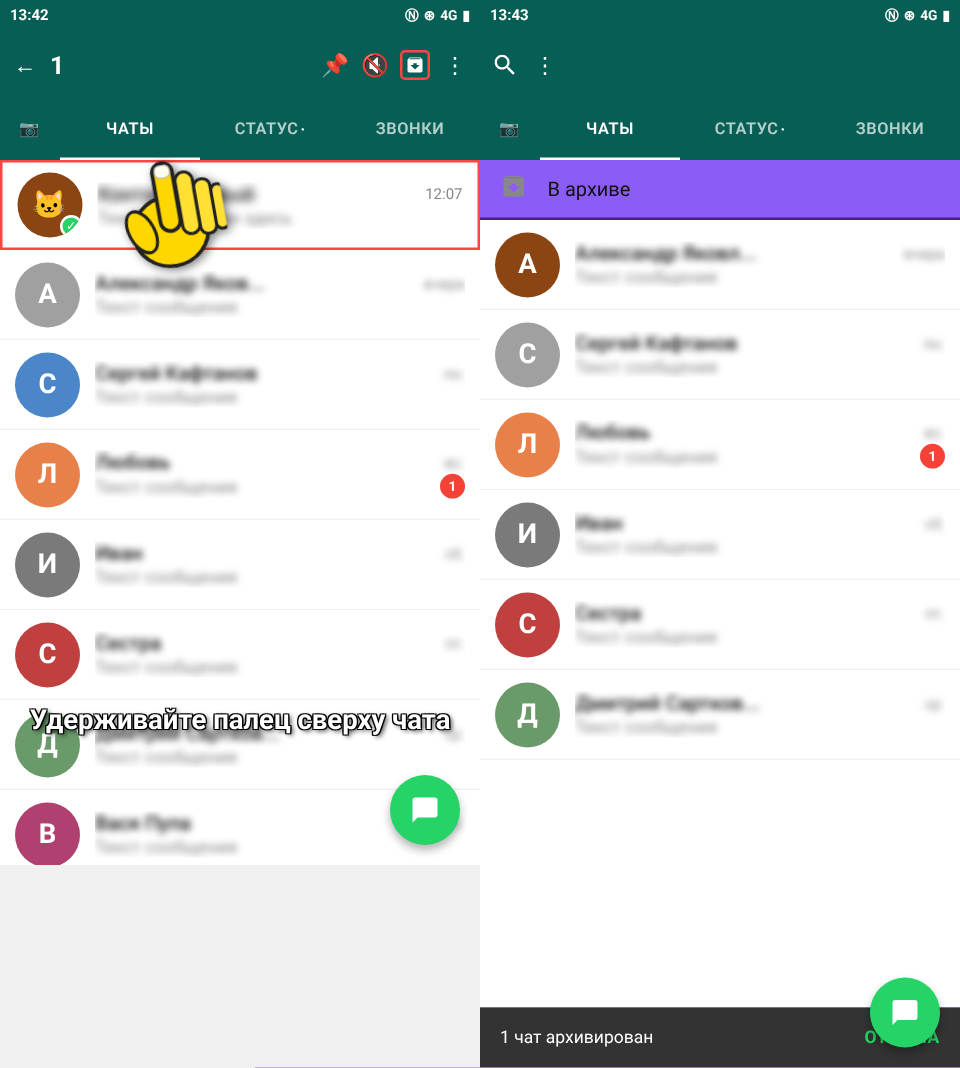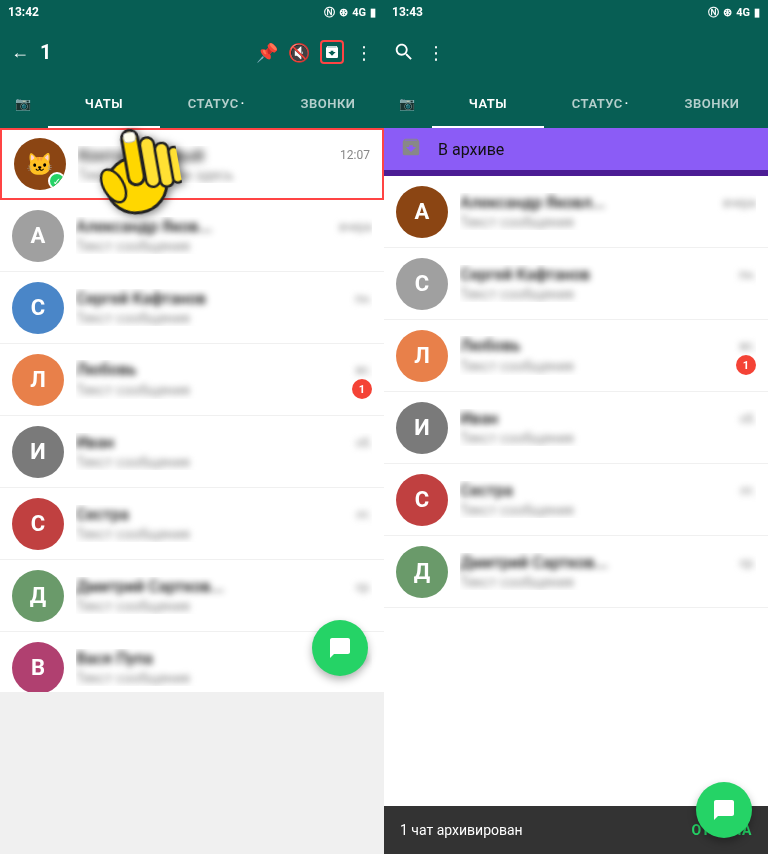--- a/index.html
+++ b/index.html
@@ -199,21 +199,21 @@
       filter: blur(3px);
     }
 
     
     .archive-row {
       height: 48px;
       display: flex;
       align-items: center;
       padding: 0 16px;
       gap: 16px;
-      border-bottom: 6px solid #4c1d95;
+      border-bottom: 2px solid #4c1d95;
       cursor: pointer;
     }
     .archive-row-icon {
       color: #888;
       font-size: 20px;
     }
     .archive-row-label {
       font-size: 16px;
       color: #111;
     }
@@ -487,20 +487,24 @@
           <span class="chat-name">Вася Пупа</span>
           <span class="chat-time" style="filter:blur(3px);">вт.</span>
         </div>
         <div class="chat-bottom">
           <span class="chat-preview">Текст сообщения</span>
         </div>
       </div>
     </div>
   </div>
 
+  <div class="instruction-overlay">
+    <div class="instruction-text">Удерживайте палец
+сверху чата</div>
+  </div>
 
   <div class="hand-pointer" style="top:110px; left:90px;">
     
     <svg width="90" height="110" viewBox="0 0 90 110">
 
       <g>
 
         <ellipse cx="45" cy="75" rx="30" ry="28" fill="#FFD700" stroke="#222" stroke-width="3"></ellipse>
 
         <rect x="38" y="20" width="16" height="55" rx="8" fill="#FFD700" stroke="#222" stroke-width="3"></rect>

